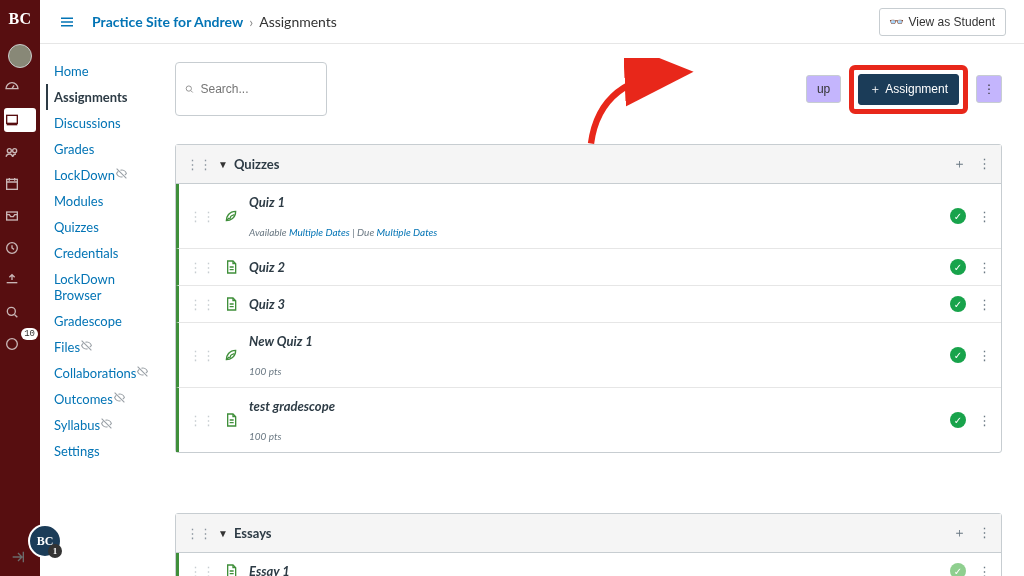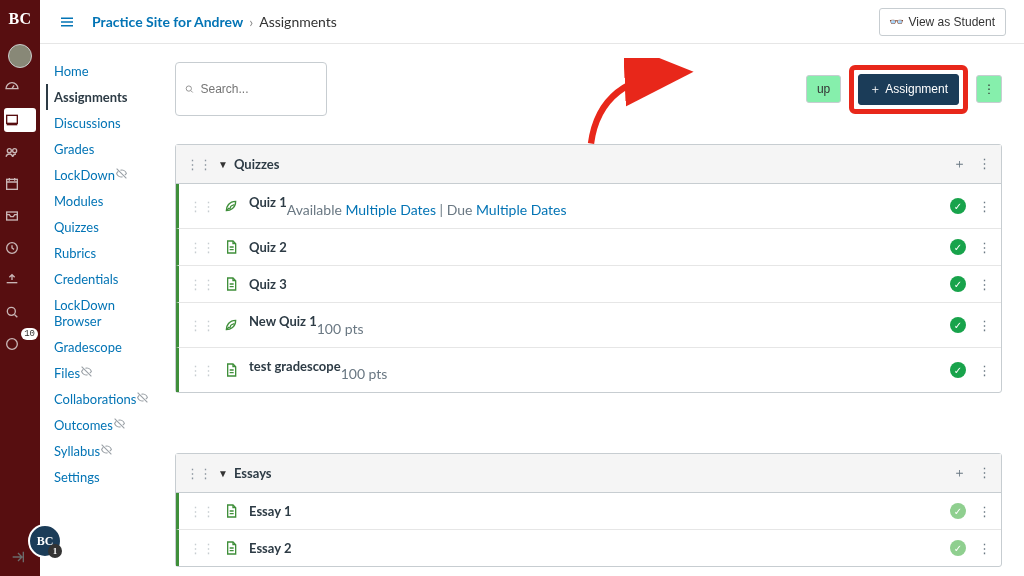--- a/index.html
+++ b/index.html
@@ -27,39 +27,39 @@
 .sidenav { position: absolute; left: 40px; top: 44px; width: 135px; bottom: 0; padding: 14px 8px 14px 10px; }
 .sidenav .item { display: flex; align-items: center; justify-content: flex-start; padding: 5px 4px; font-size: 13px; color: #0374B5; cursor: pointer; }
 .sidenav .item.active { color: #2D3B45; font-weight: 700; border-left: 2px solid #2D3B45; padding-left: 6px; margin-left: -4px; background: #fff; }
 .sidenav .hidden-ind { color: #9aa0a6; }
 
 
 .main { position: absolute; left: 175px; top: 44px; right: 0; bottom: 0; padding: 18px 22px 18px 0; overflow: hidden; }
 .toolbar { display: flex; align-items: center; gap: 8px; margin-bottom: 28px; }
 .search { display: flex; align-items: center; gap: 6px; border: 1px solid #C7CDD1; border-radius: 4px; padding: 19px 8px; width: 152px; color: #888; font-size: 12px; }
 .search input { border: none; outline: none; width: 100%; font-size: 12px; }
-.btn { border: 1px solid #C7CDD1; background: #86efac; padding: 6px 10px; border-radius: 3px; font-size: 12px; cursor: pointer; display: inline-flex; align-items: center; gap: 4px; color: #333; }
+.btn { border: 1px solid #C7CDD1; background: #c4b5fd; padding: 6px 10px; border-radius: 3px; font-size: 12px; cursor: pointer; display: inline-flex; align-items: center; gap: 4px; color: #333; }
 .btn.primary { background: #1B3C58; border-color: #1B3C58; color: #fff; }
 .highlight-box { border: 5px solid #E8271A; border-radius: 6px; padding: 4px; }
 
 .group { border: 1px solid #C7CDD1; border-radius: 3px; margin-bottom: 60px; }
 .group-header { display: flex; align-items: center; padding: 10px 10px; background: #F5F5F5; border-bottom: 1px solid #C7CDD1; }
 .group-header .grip { color: #8b959e; margin-right: 6px; cursor: move; }
 .group-header .caret { margin-right: 6px; color: #333; font-size: 10px; }
 .group-header .title { font-weight: 700; font-size: 13px; flex: 1; }
 .group-header .ghead-actions { display: flex; gap: 12px; color: #6A7883; }
 .ghead-actions span { cursor: pointer; }
 
 .rows .row { display: flex; align-items: center; padding: 10px 10px; border-top: 1px solid #E6E6E6; border-left: 3px solid #3F8F3A; }
 .rows .row:first-child { border-top: none; }
 .row .grip { color: #C7CDD1; margin-right: 8px; cursor: move; }
 .row .type-icon { width: 16px; height: 16px; margin-right: 10px; color: #3F8F3A; }
-.row .body { flex: 1; display: flex; flex-direction: row; }
+.row .body { flex: 1; display: flex; flex-direction: column; font-style: italic; }
 .row .title { font-weight: 700; font-size: 13px; color: #2D3B45; }
-.row .meta { font-size: 14px; color: #6A7883; margin-top: 7px; }
+.row .meta { font-size: 10px; color: #6A7883; margin-top: 16px; }
 .row .meta .link { color: #0374B5; }
 .row .status { width: 16px; height: 16px; border-radius: 50%; background: #18A34B; color: #fff; display: flex; align-items: center; justify-content: center; font-size: 10px; margin-right: 12px; }
 .row .status.dim { background: #8fcf8f; }
 .row .kebab { color: #6A7883; cursor: pointer; }
 
 .group.compact { margin-bottom: 20px; }
 
 
 .annot-arrow { position: absolute; left: 561px; top: 58px; width: 150px; height: 90px; pointer-events: none; }
 
@@ -166,23 +166,20 @@
       <span>LockDown</span>
       <span class="hidden-ind"><svg width="13" height="13" viewBox="0 0 24 24" fill="none" stroke="currentColor" stroke-width="2">
           <path d="M3 3l18 18M10 6a9 9 0 0111 6 13 13 0 01-3 3M6 8a13 13 0 00-3 4 9 9 0 0011 6"></path>
         </svg></span>
     </div>
     <div class="item">
       <span>Modules</span>
     </div>
     <div class="item">
       <span>Quizzes</span>
-    </div>
-    <div class="item">
-      <span>Rubrics</span>
     </div>
     <div class="item">
       <span>Credentials</span>
     </div>
     <div class="item">
       <span>LockDown Browser</span>
     </div>
     <div class="item">
       <span>Gradescope</span>
     </div>

